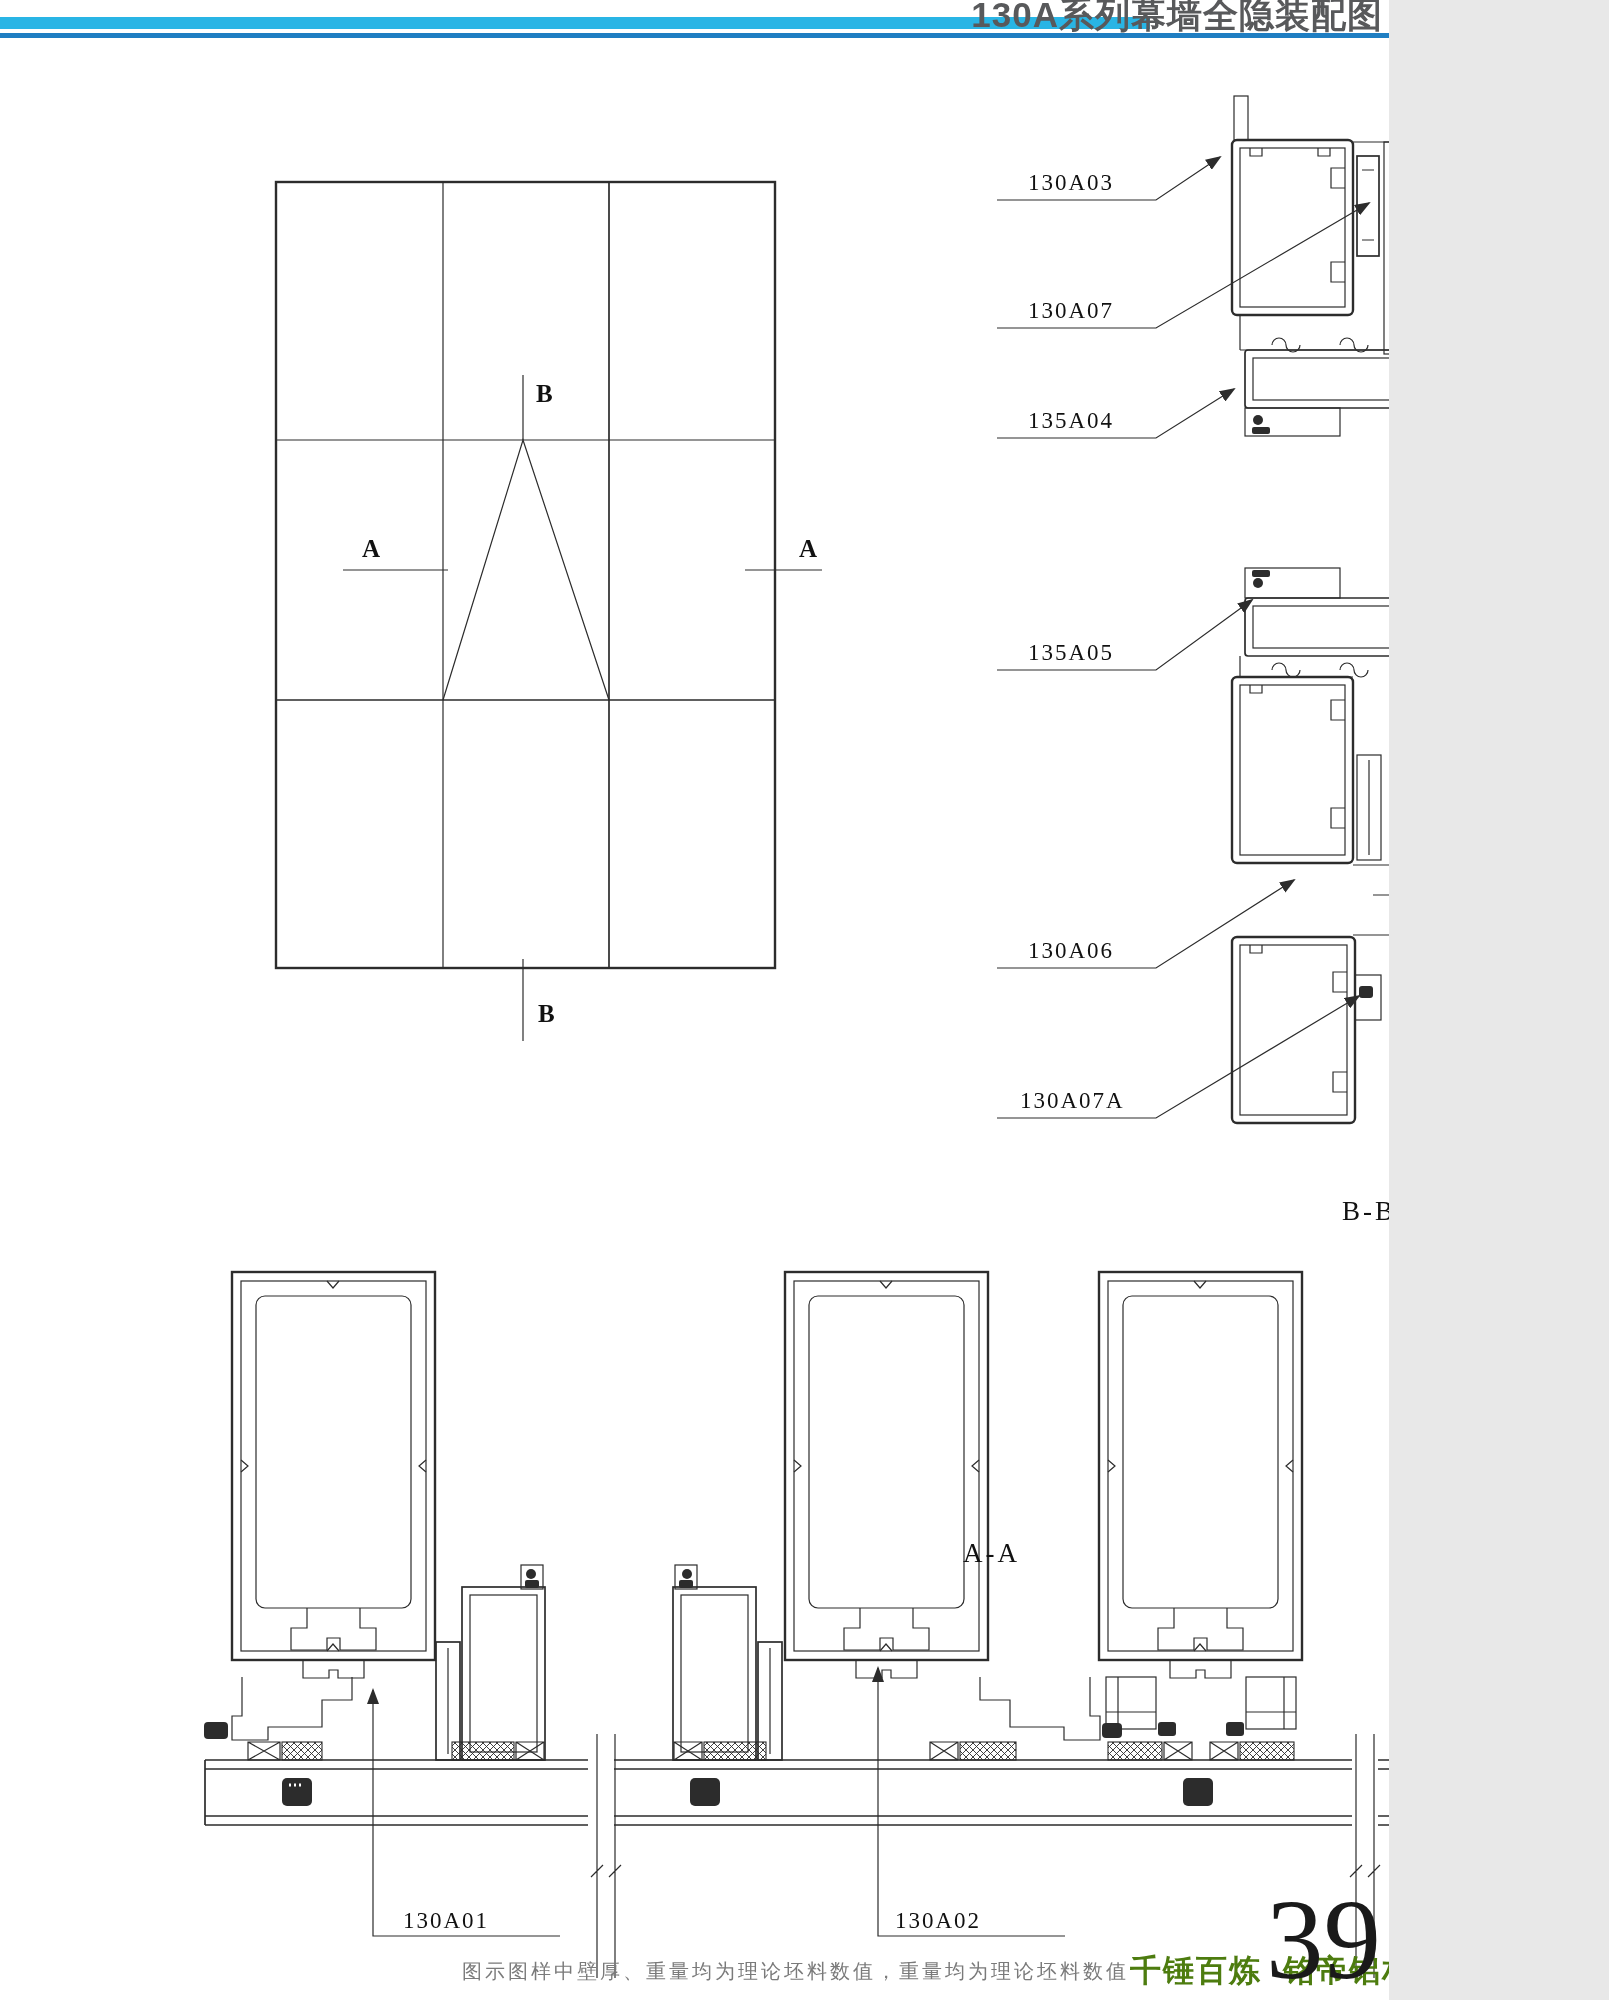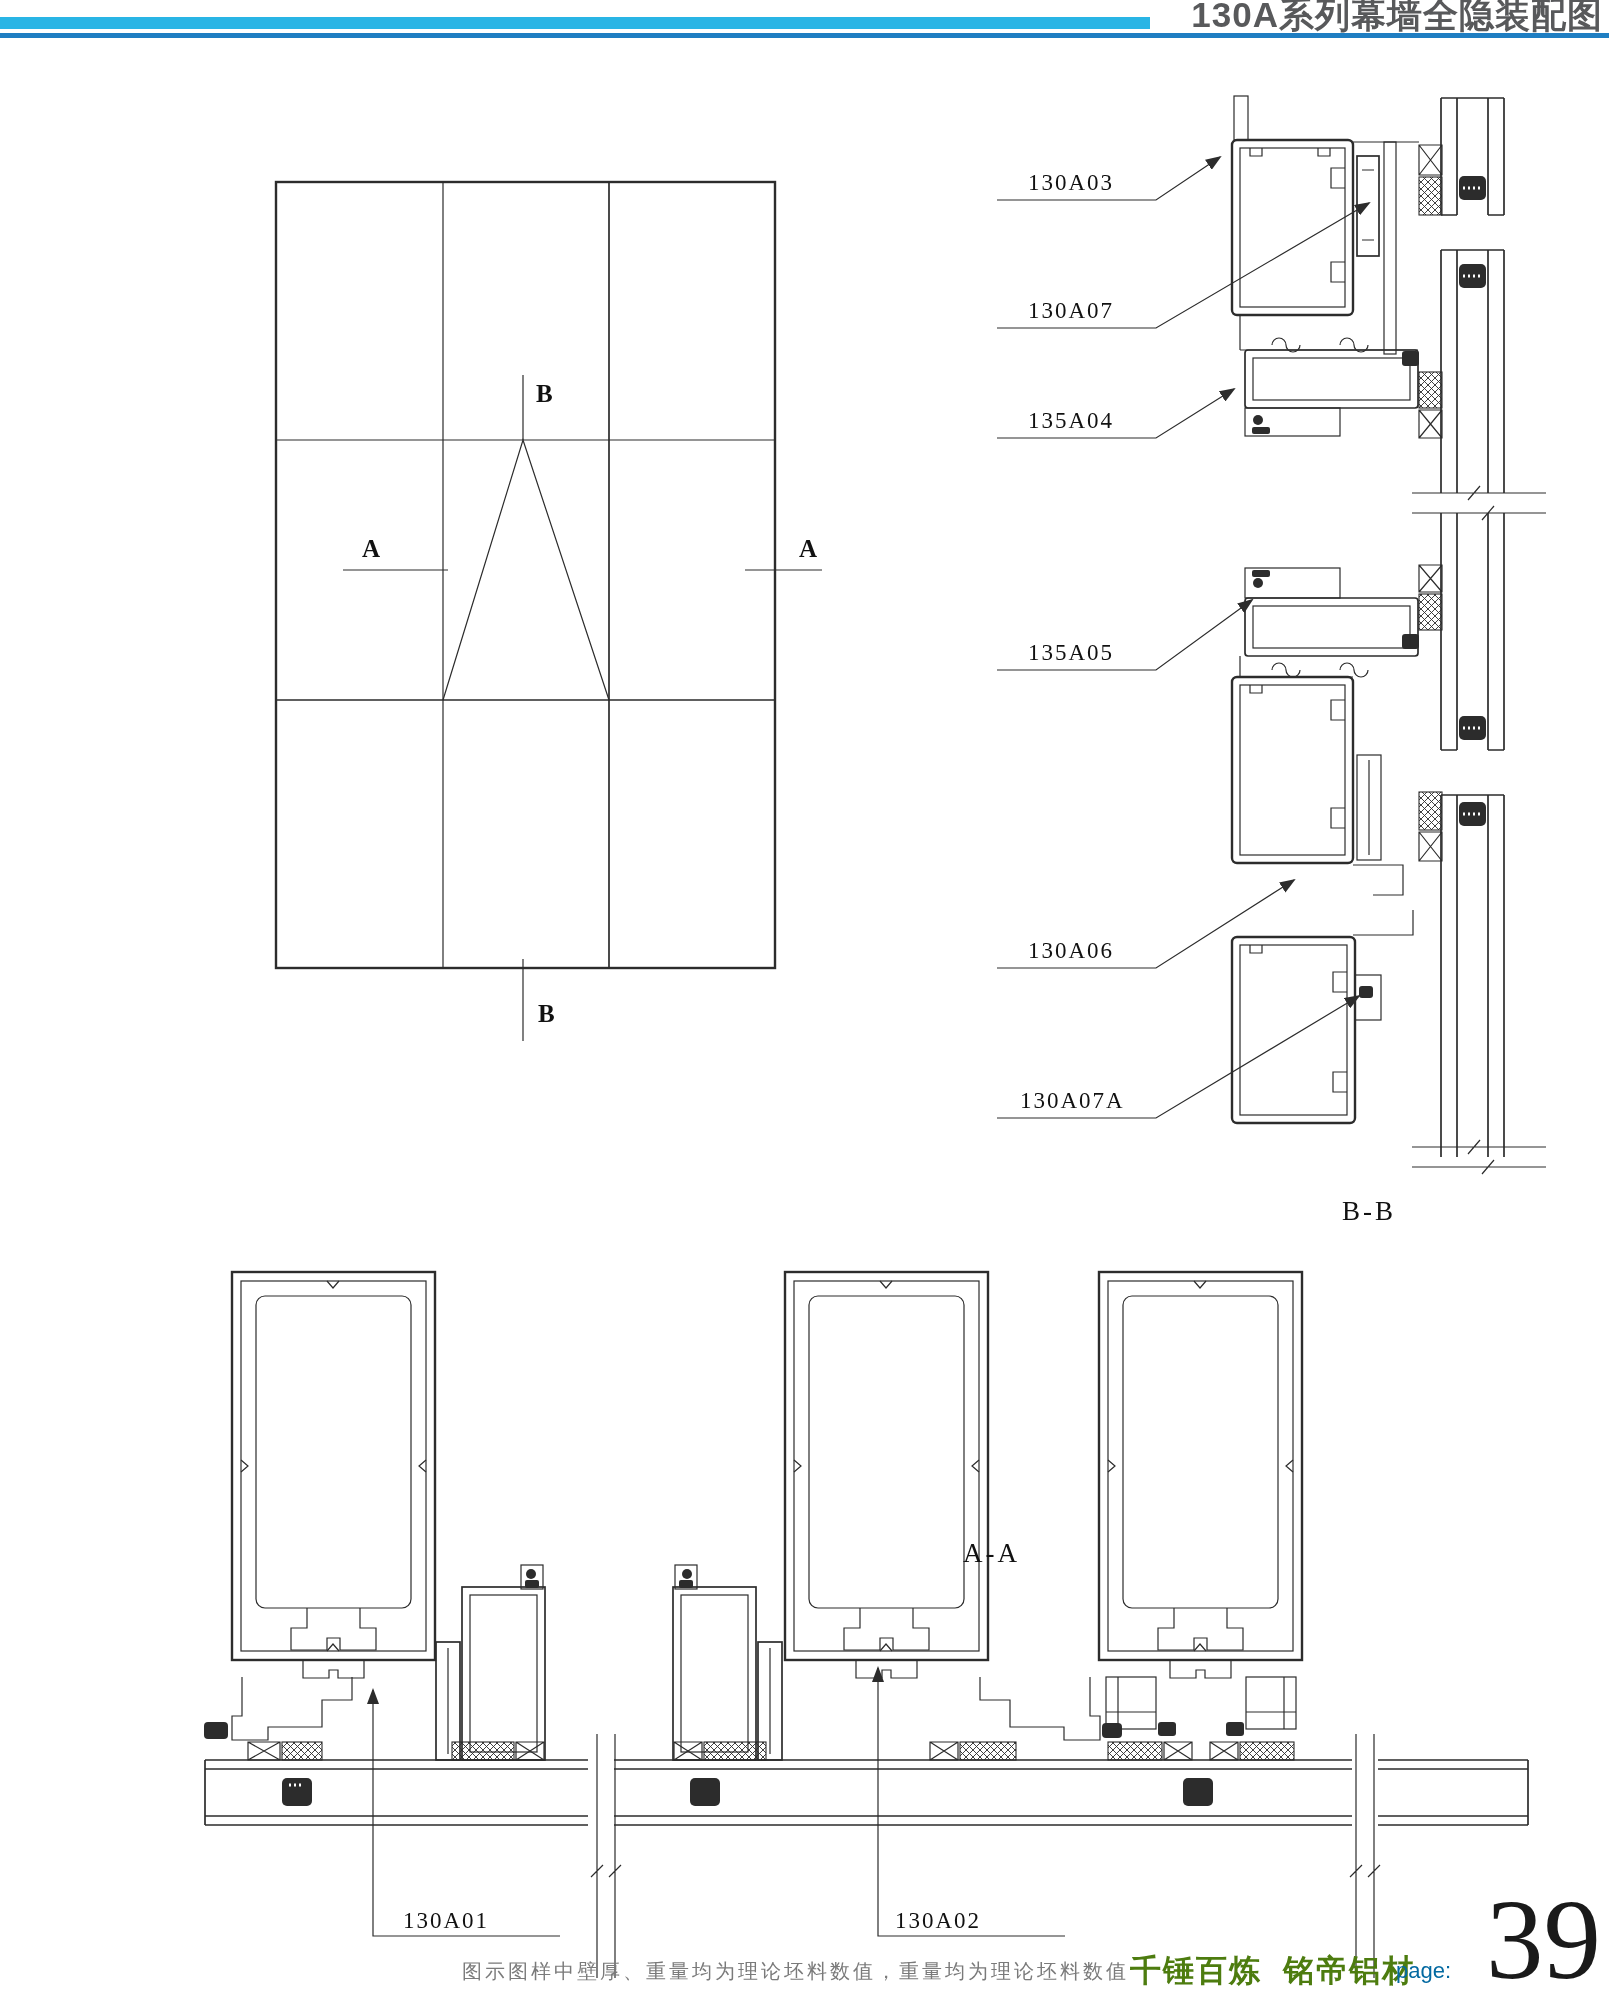--- a/index.html
+++ b/index.html
@@ -1,16 +1,16 @@
 <!DOCTYPE html>
 <html><head>
 <meta charset="utf-8">
 <style>
   html,body{margin:0;padding:0;background:#e8e8e8;}
-  #page{position:relative;width:1609px;height:2000px;background:#ffffff;overflow:hidden;
+  #page{position:relative;width:1389px;height:2000px;background:#ffffff;overflow:hidden;
         font-family:"Liberation Sans",sans-serif;}
   
   #accent-bar{position:absolute;left:0;top:17px;width:1150px;height:12px;}
   #header-rule{position:absolute;left:0;top:33px;width:1609px;height:5px;}
   #page-title{position:absolute;right:6px;top:-4px;font-weight:bold;font-size:35px;
               letter-spacing:1px;line-height:38px;white-space:nowrap;}
   
   #dwg{position:absolute;left:0;top:0;}
   .s1{fill:none;stroke:#2c2c2c;stroke-width:1.2px;}
   .s2{fill:none;stroke:#2c2c2c;stroke-width:1.7px;}

